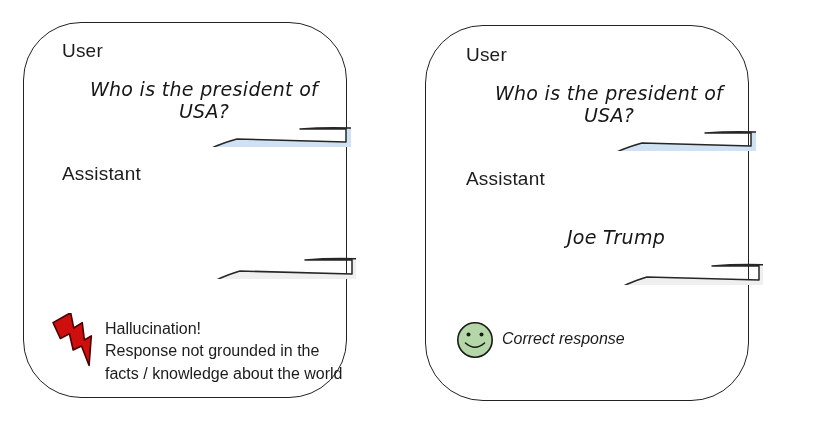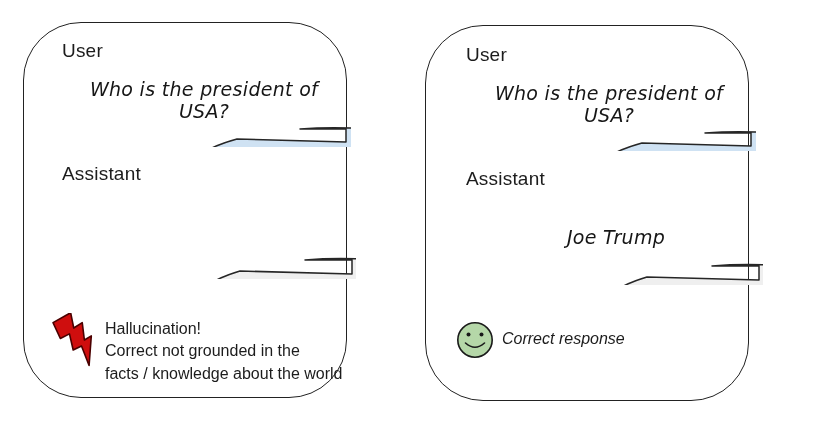--- a/index.html
+++ b/index.html
@@ -83,21 +83,21 @@
     </div>
 
     <div class="icon-box" style="left:24px; top:290px; width:50px; height:66px;">
       <svg width="50" height="66" viewBox="0 0 50 66">
         <path d="M 9,0 L 29,3 L 22,17 L 32,18 L 23,33 L 31,34 L 11,56 L 17,36 L 8,34 L 15,19 L 5,17 Z" transform="translate(12 0) rotate(-38 15 28)" stroke="#4a0000" stroke-width="1.6" stroke-linejoin="round" fill="#cf0e0e"></path>
       </svg>
     </div>
 
     <div class="verdict-text" style="left:81px; top:295px; width:290px;">
       <div>Hallucination!</div>
-      <div>Correct not grounded in the</div>
+      <div>Response not grounded in the</div>
       <div>facts / knowledge about the world</div>
     </div>
 
   </div>
 
   <div class="panel right">
 
     <div class="role-label" style="left:40px; top:19px;">User</div>
 
     <div class="bubble" style="left:36px; top:30px; width:294px; height:95px;">

